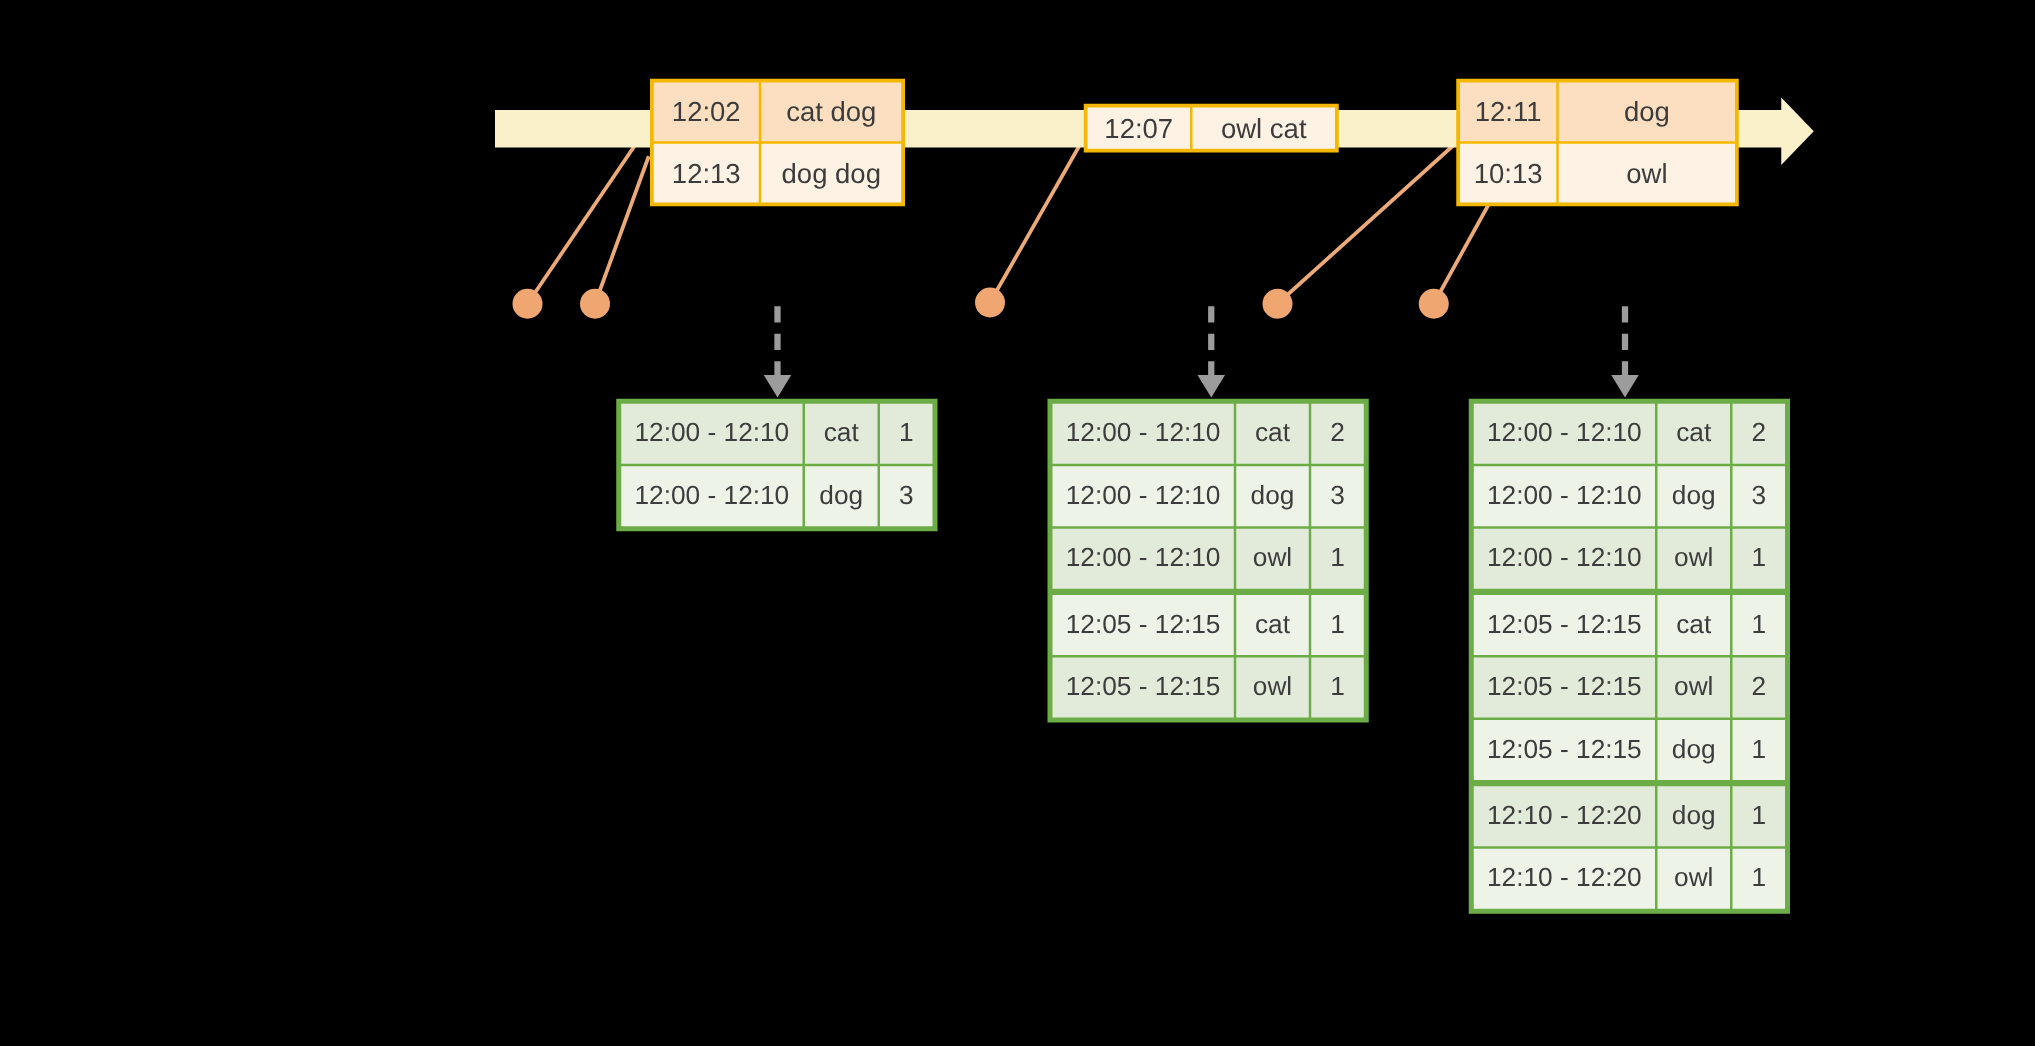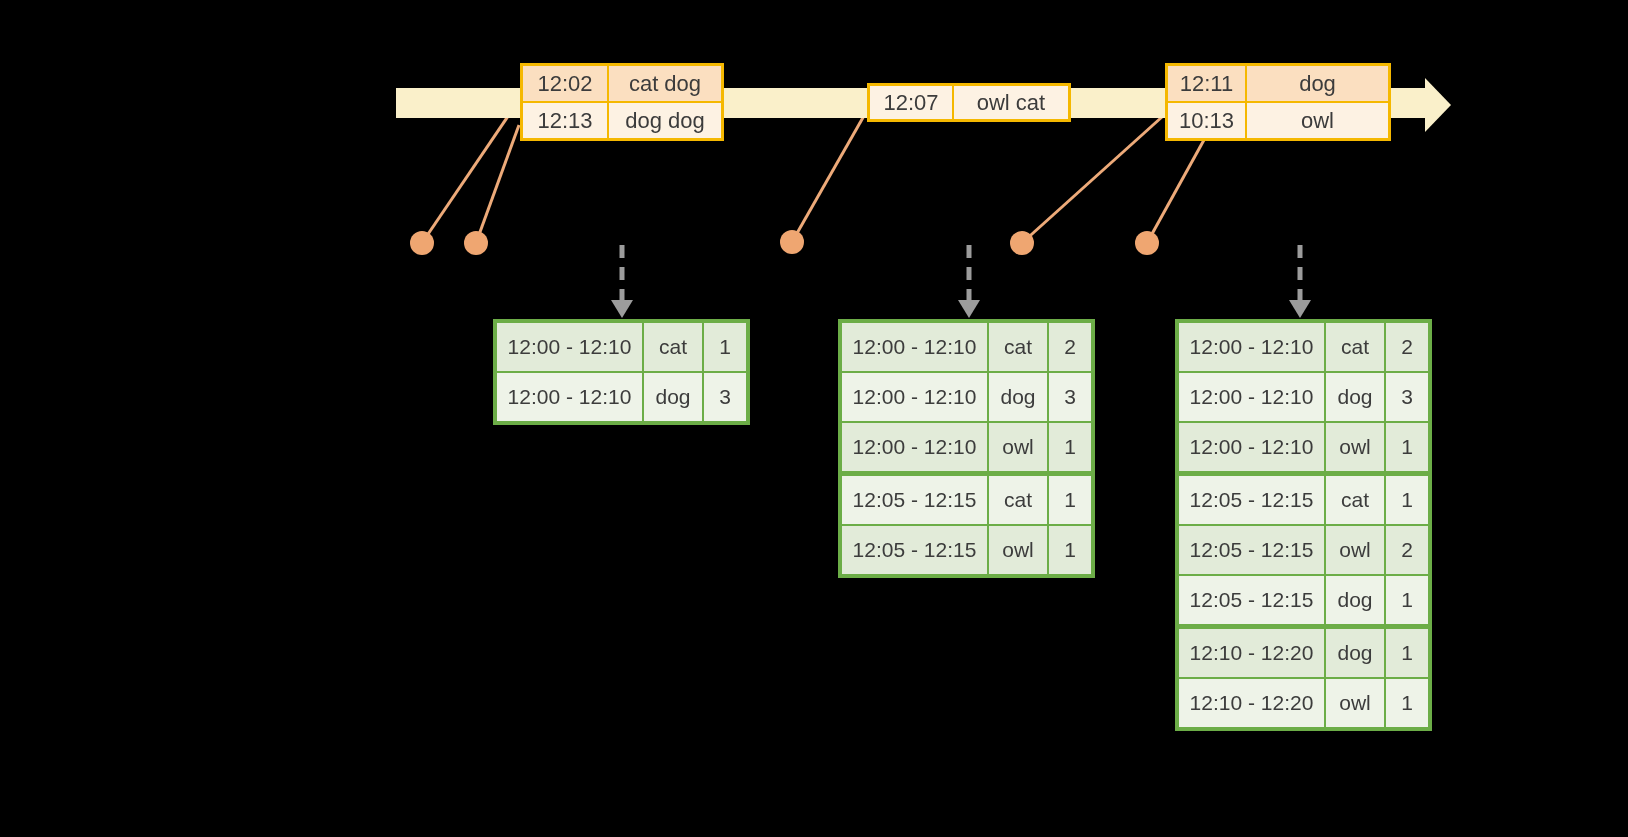--- a/index.html
+++ b/index.html
@@ -14,21 +14,21 @@
     position:absolute;left:1425px;top:78px;width:0;height:0;
     border-top:27px solid transparent;border-bottom:27px solid transparent;
     border-left:26px solid #FAF0CA;
   }
   
   .event-table{position:absolute;background:#F5B800;padding:3px;display:grid;gap:2px;}
   .event-table.t1{left:520px;top:63px;grid-template-columns:84px 112px;}
   .event-table.t2{left:867px;top:83px;grid-template-columns:82px 114px;}
   .event-table.t3{left:1165px;top:63px;grid-template-columns:77px 141px;text-align:center;}
   .et-cell{
-    height:35px;display:flex;align-items:center;justify-content:center;
+    height:47px;display:flex;align-items:center;justify-content:center;
     font-size:22px;color:#3C3C3C;white-space:nowrap;
   }
   .event-table.t2 .et-cell{height:33px;}
   .et-cell.dark{background:#FBDFC0;}
   .et-cell.light{background:#FDF2E3;}
   
   .result-table{position:absolute;background:#6CAD47;padding:4px;}
   .result-table.r1{left:493px;top:319px;}
   .result-table.r2{left:838px;top:319px;}
   .result-table.r3{left:1175px;top:319px;}

